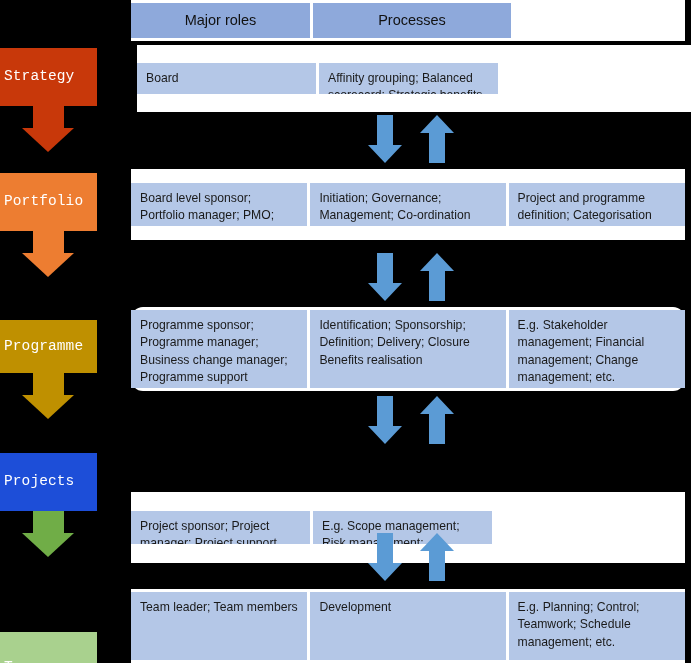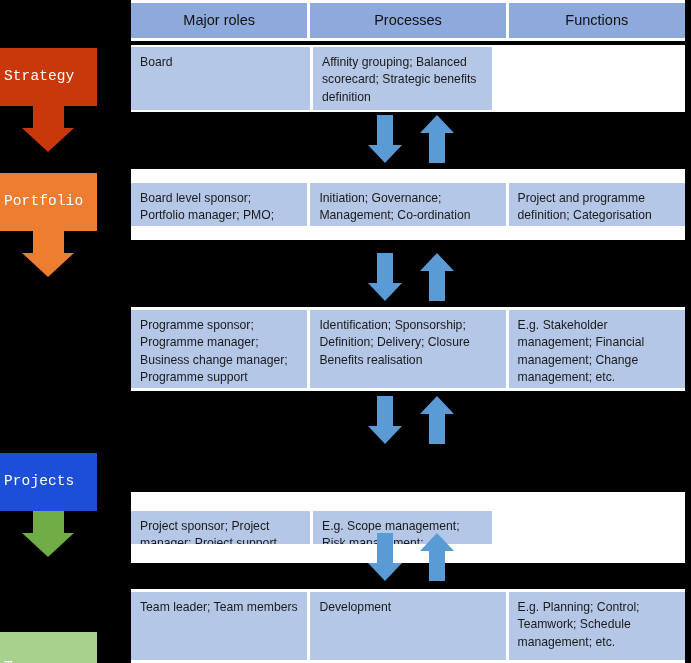--- a/index.html
+++ b/index.html
@@ -117,32 +117,31 @@
   .arrow-up .arrow-shaft   { bottom: 0; }
 </style>
 </head>
 <body>
 
 <div id="stage">
 
   <div class="row header-row" style="left:131px; top:0px; width:554px; height:41px; padding:3px 0;">
     <div class="cell col-roles">Major roles</div>
     <div class="cell col-proc">Processes</div>
-    <div class="cell col-func">Functions</div>
   </div>
 
   <div class="tier" style="top:48px;">
     <div class="tier-head" style="height:58px; background:#c8380a;">
       <span class="tier-label">Strategy</span>
     </div>
     <div class="tier-stem" style="height:22px; background:#c8380a;"></div>
     <div class="tier-point" style="margin-top:22px; border-top:24px solid #c8380a;"></div>
   </div>
 
-  <div class="row" style="left:131px; top:45px; width:554px; height:67px; padding:2px 0;">
+  <div class="row" style="left:137px; top:45px; width:554px; height:67px; padding:18px 0;">
     <div class="cell col-roles">Board</div>
     <div class="cell col-func">Affinity grouping; Balanced scorecard; Strategic benefits definition</div>
   </div>
 
   <div class="connector" style="left:368px; top:115px; width:100px; height:48px;">
     <div class="arrow-down" style="left:0; top:0; height:48px;">
       <div class="arrow-shaft" style="height:32px;"></div>
       <div class="arrow-head"></div>
     </div>
     <div class="arrow-up" style="left:52px; top:0; height:48px;">
@@ -169,22 +168,29 @@
     <div class="arrow-down" style="left:0; top:0; height:48px;">
       <div class="arrow-shaft" style="height:32px;"></div>
       <div class="arrow-head"></div>
     </div>
     <div class="arrow-up" style="left:52px; top:0; height:48px;">
       <div class="arrow-head"></div>
       <div class="arrow-shaft" style="height:32px;"></div>
     </div>
   </div>
 
-
-  <div class="row" style="left:131px; top:307px; width:554px; height:84px; padding:3px 0;">
+  <div class="tier" style="top:320px;">
+    <div class="tier-head" style="height:53px; background:#bf9000;">
+      <span class="tier-label">Programme</span>
+    </div>
+    <div class="tier-stem" style="height:22px; background:#bf9000;"></div>
+    <div class="tier-point" style="margin-top:22px; border-top:24px solid #bf9000;"></div>
+  </div>
+
+  <div class="row" style="left:131px; top:307px; width:554px; height:84px; padding:3px 0;border-radius:12px;">
     <div class="cell col-roles">Programme sponsor; Programme manager; Business change manager; Programme support</div>
     <div class="cell col-proc">Identification; Sponsorship; Definition; Delivery; Closure Benefits realisation</div>
     <div class="cell col-func">E.g. Stakeholder management; Financial management; Change management; etc.</div>
   </div>
 
   <div class="connector" style="left:368px; top:396px; width:100px; height:48px;">
     <div class="arrow-down" style="left:0; top:0; height:48px;">
       <div class="arrow-shaft" style="height:32px;"></div>
       <div class="arrow-head"></div>
     </div>

